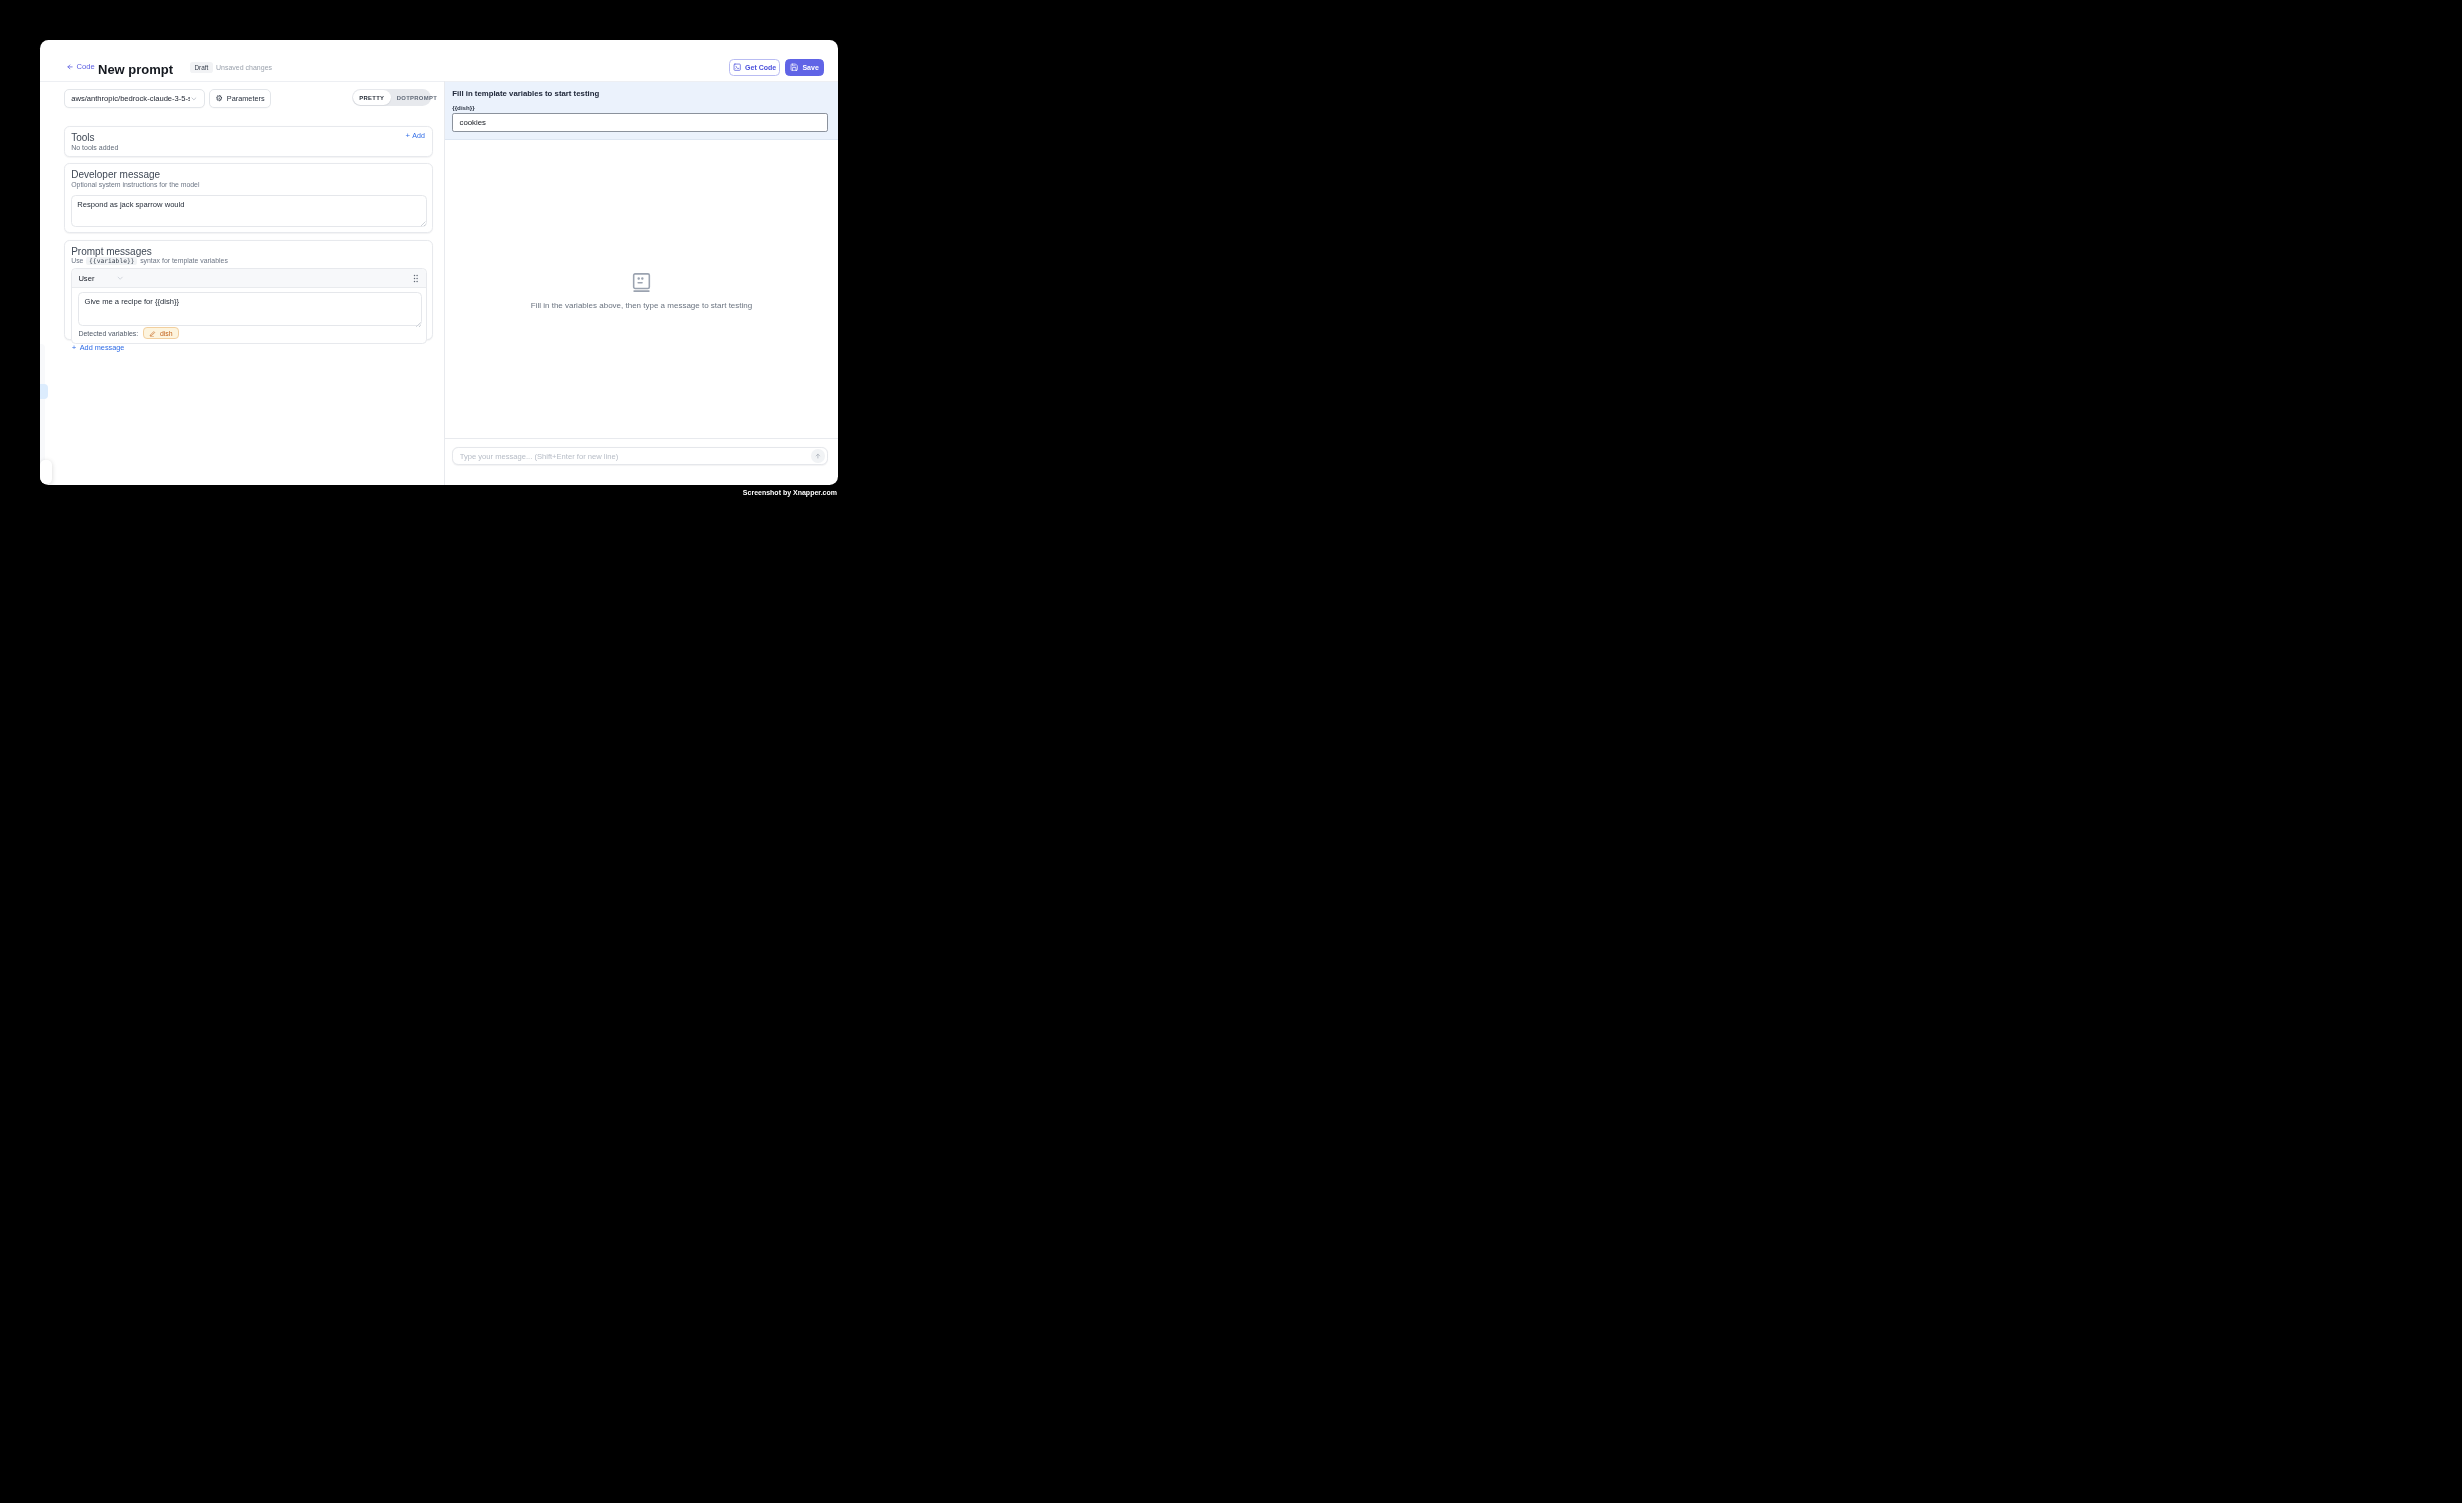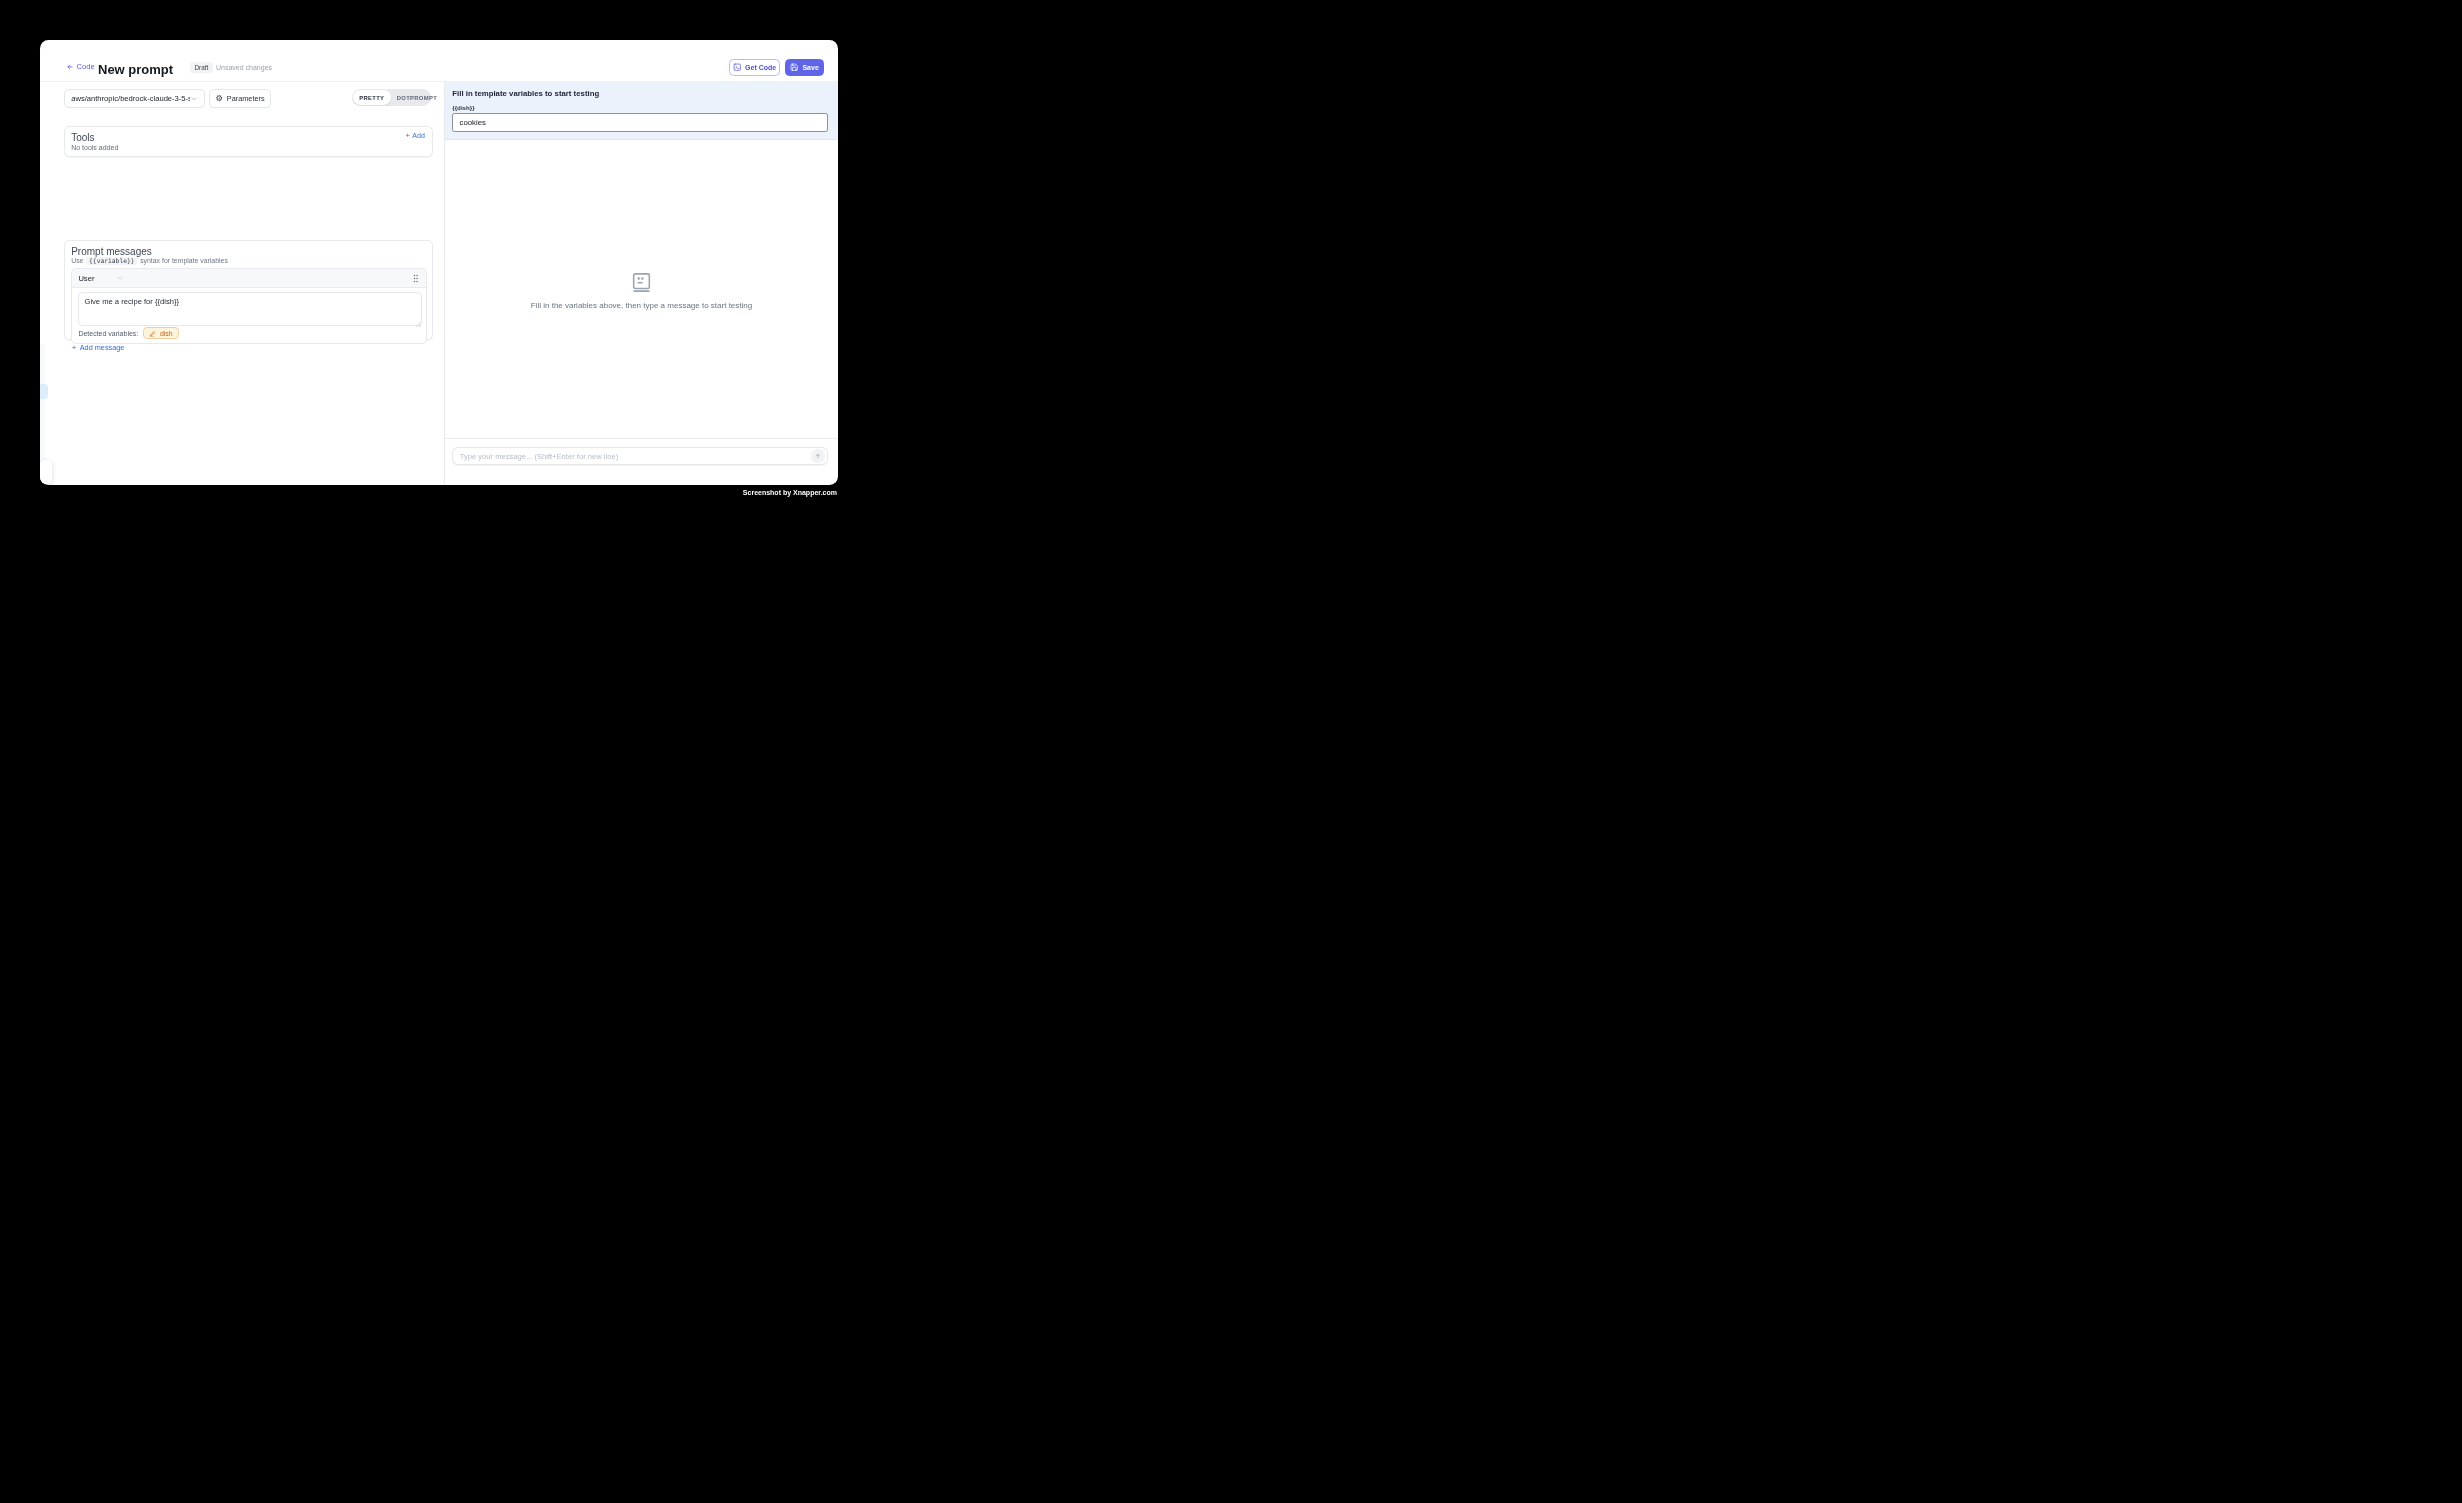--- a/index.html
+++ b/index.html
@@ -184,20 +184,26 @@
 
   <div class="panel-card tools-card">
     <div class="sec-title">Tools</div>
     <div class="add-link">
       <span class="plus-glyph">+</span>
       <span>Add</span>
     </div>
     <div class="tools-empty">No tools added</div>
   </div>
 
+  <div class="panel-card dev-card">
+    <div class="sec-title">Developer message</div>
+    <div class="sub-note">Optional system instructions for the model</div>
+    <textarea class="ta dev-ta" spellcheck="false" style="">Respond as jack sparrow would</textarea>
+    <div class="resize-grip grip-dev"></div>
+  </div>
 
   <div class="panel-card prompt-card">
     <div class="sec-title">Prompt messages</div>
     <div class="use-row">
       <span>Use</span>
       <span class="code-chip">{{variable}}</span>
       <span>syntax for template variables</span>
     </div>
 
     <div class="msg-block">

